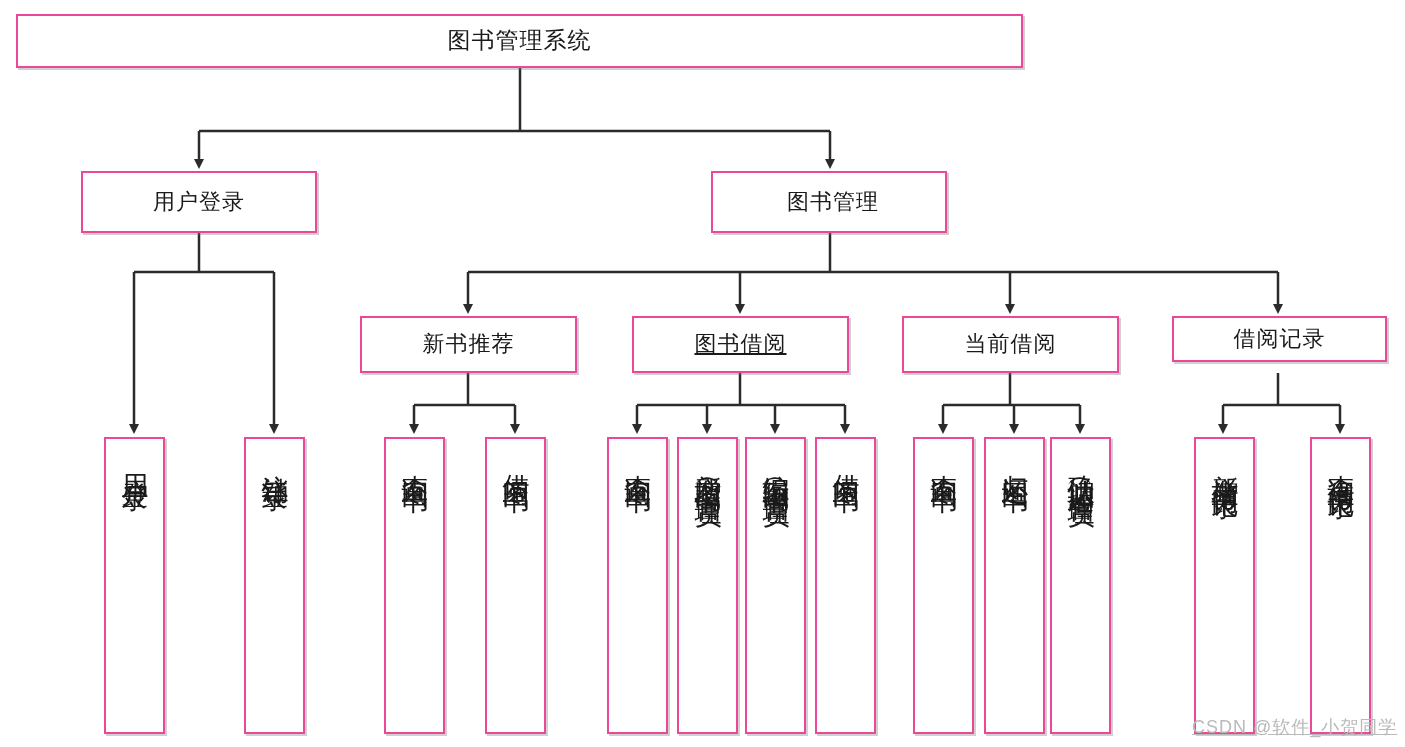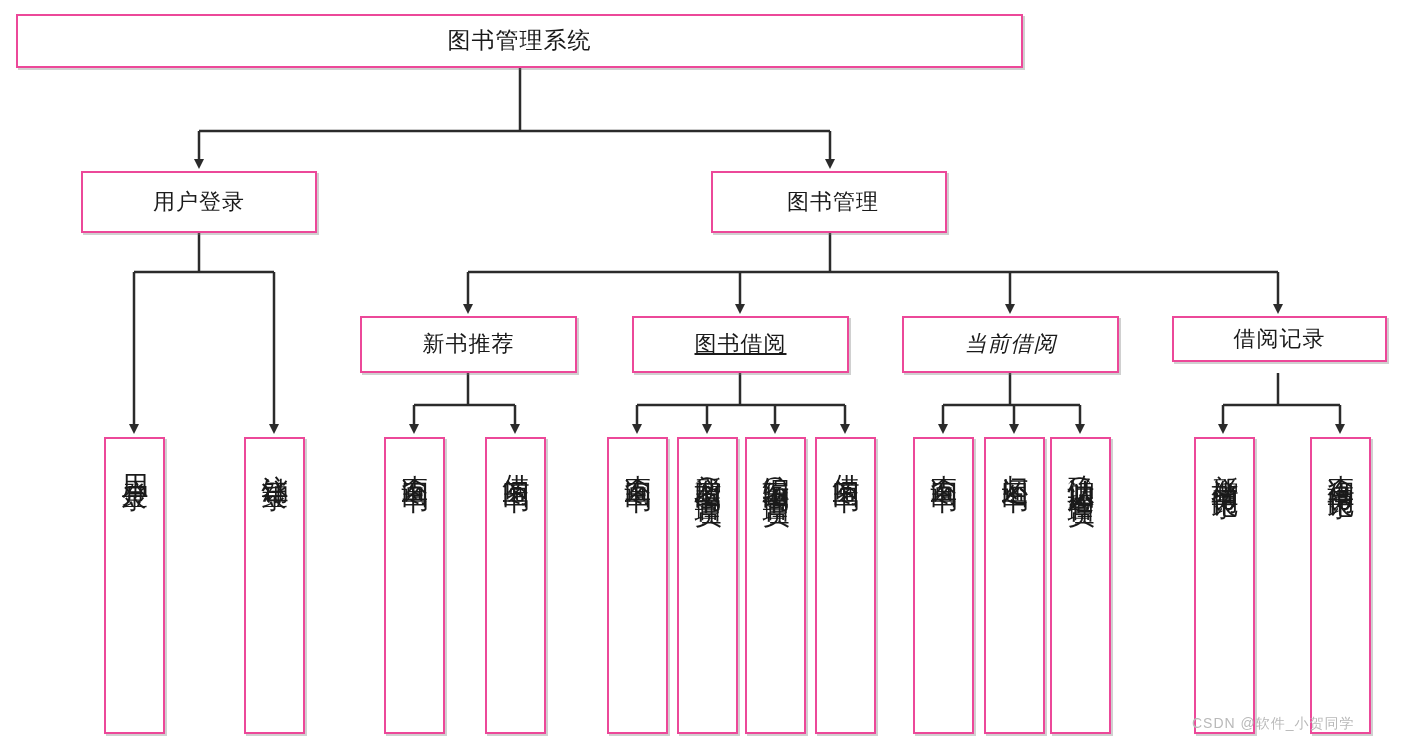--- a/index.html
+++ b/index.html
@@ -57,24 +57,25 @@
   .node.vert .node-label {
     writing-mode: vertical-rl;
     text-orientation: upright;
     font-size: 27px;
     letter-spacing: 4px;
     line-height: 1;
   }
   .watermark {
     position: absolute;
     color: #b9b9b9;
-    font-size: 14px;
+    font-size: 18px;
     letter-spacing: 1px;
     white-space: nowrap;
     user-select: none;
+    text-decoration: underline;
   }
 </style>
 </head>
 <body>
 
 <div id="canvas">
 
   <svg id="wires" viewBox="0 0 1405 747">
     <defs>
       <marker id="arrow" markerWidth="12" markerHeight="12" refX="1" refY="5" orient="auto" markerUnits="userSpaceOnUse">
@@ -135,21 +136,21 @@
   <div class="node horiz" style="left:711px; top:171px; width:236px; height:62px;padding-left:8px;">
     <span class="node-label">图书管理</span>
   </div>
 
   <div class="node horiz" style="left:360px; top:316px; width:217px; height:57px;">
     <span class="node-label">新书推荐</span>
   </div>
   <div class="node horiz" style="left:632px; top:316px; width:217px; height:57px;text-decoration:underline;">
     <span class="node-label">图书借阅</span>
   </div>
-  <div class="node horiz" style="left:902px; top:316px; width:217px; height:57px;font-style:italic;">
+  <div class="node horiz" style="left:902px; top:316px; width:217px; height:57px;">
     <span class="node-label">当前借阅</span>
   </div>
   <div class="node horiz" style="left:1172px; top:316px; width:215px; height:46px;">
     <span class="node-label">借阅记录</span>
   </div>
 
   <div class="node vert" style="left:104px; top:437px; width:61px; height:297px;">
     <span class="node-label">用户登录</span>
   </div>
   <div class="node vert" style="left:244px; top:437px; width:61px; height:297px;">

